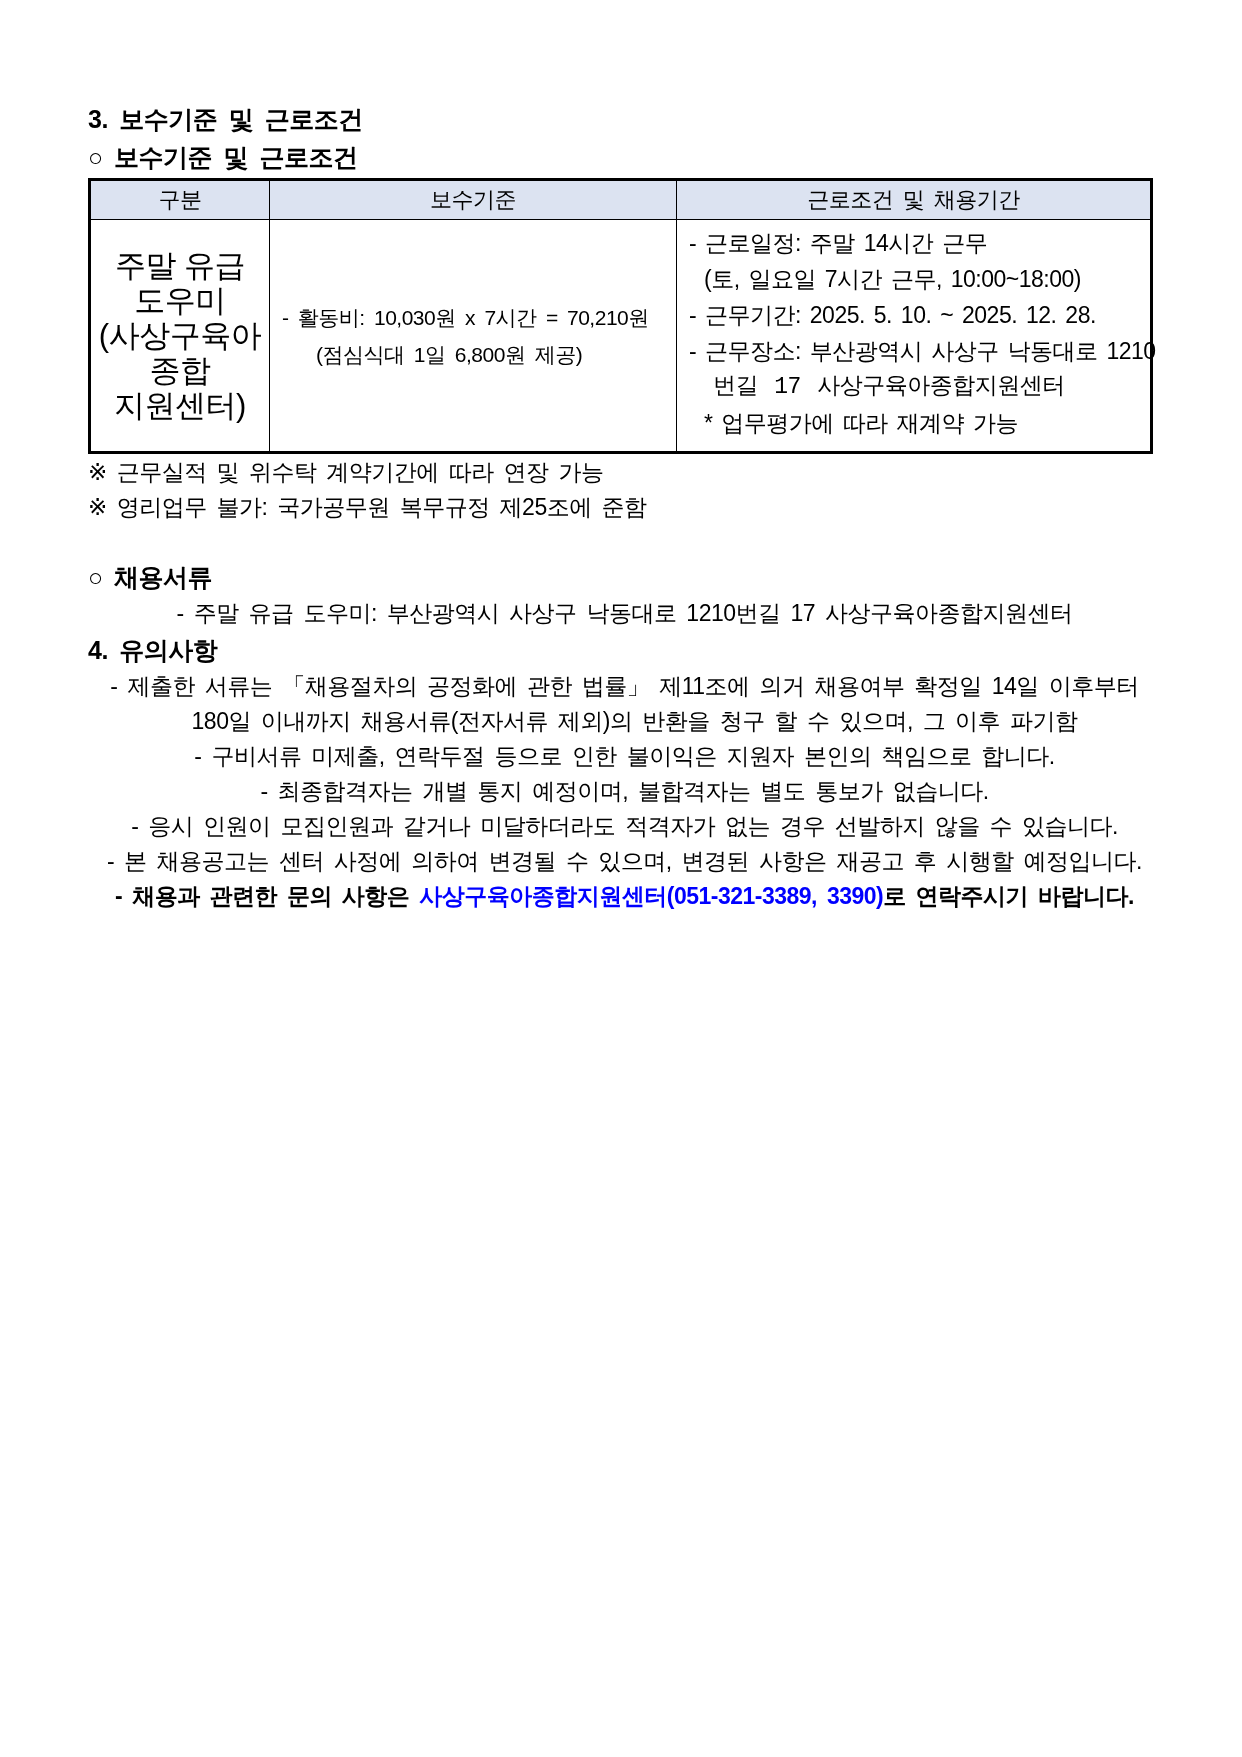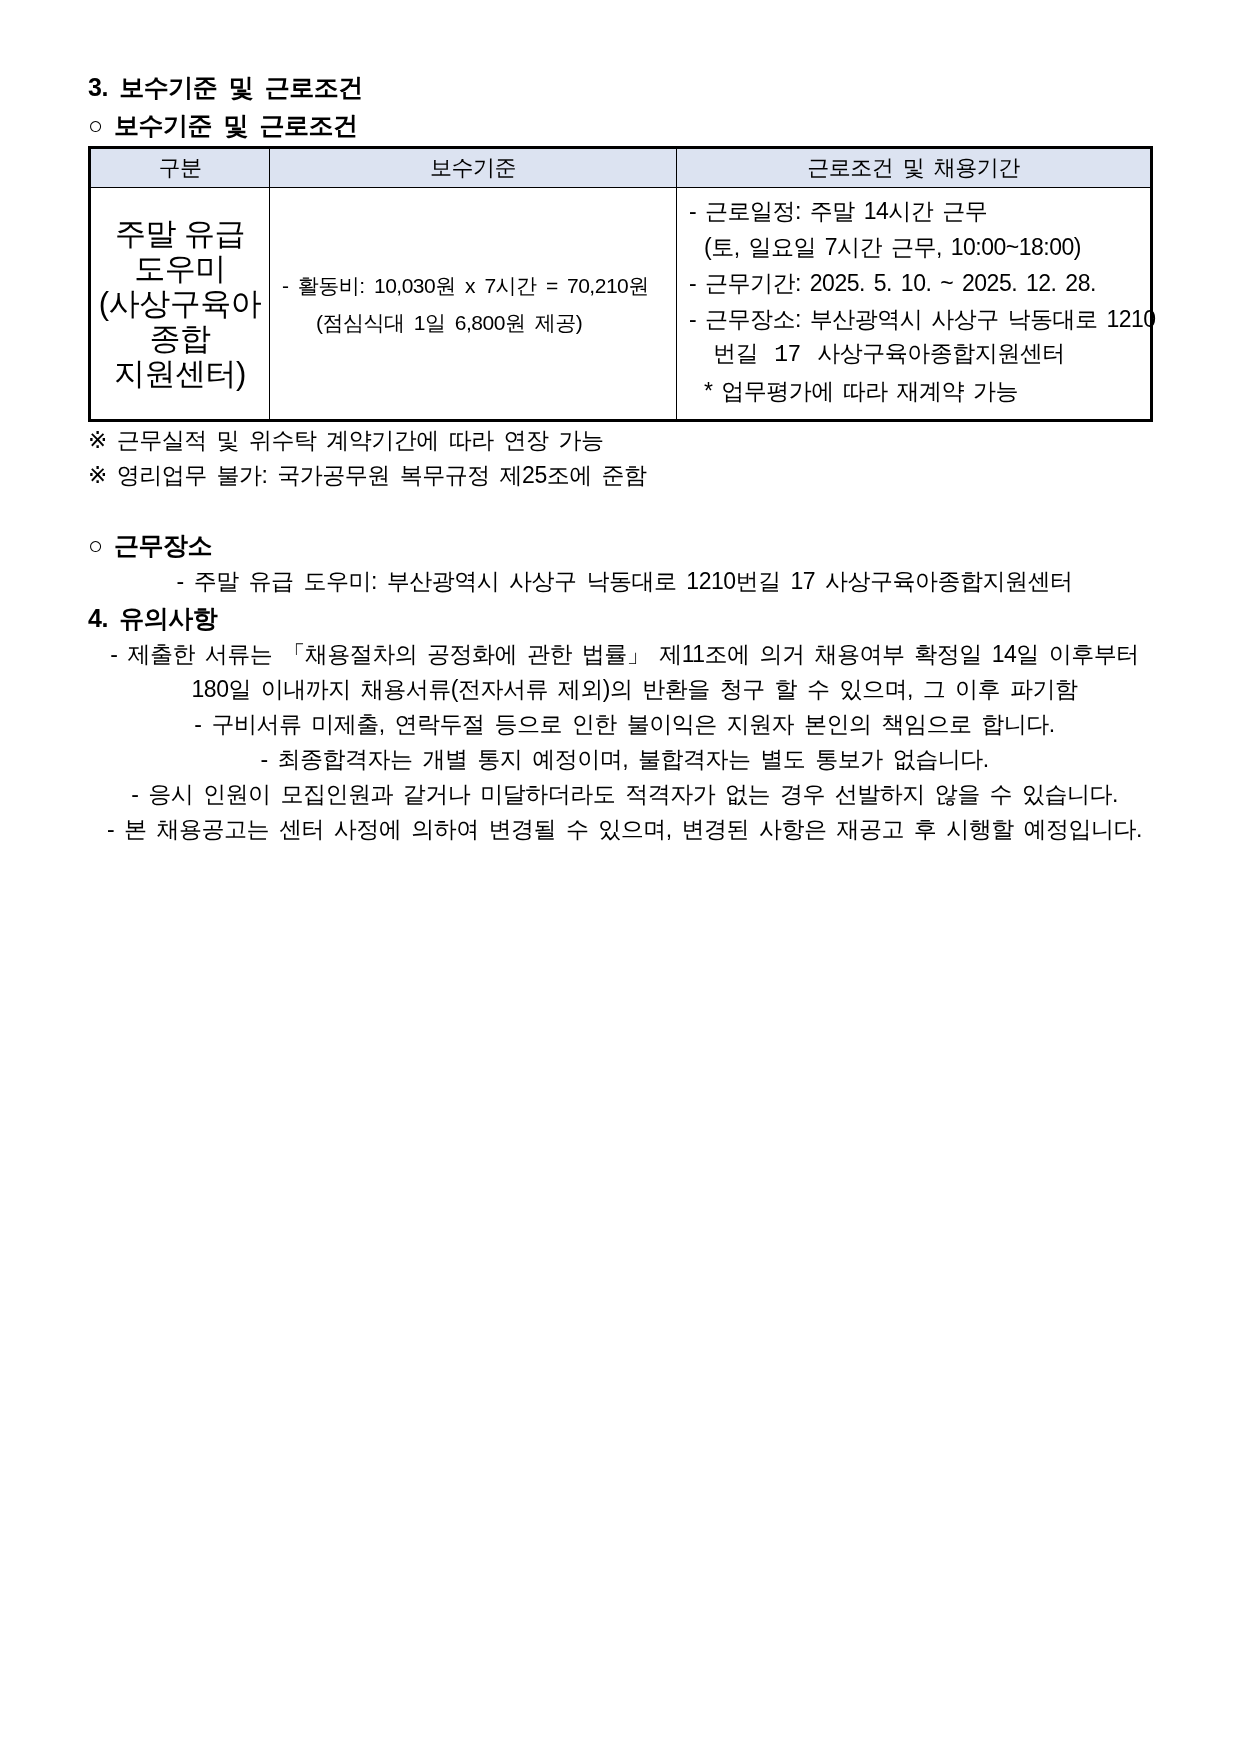--- a/index.html
+++ b/index.html
@@ -1,21 +1,21 @@
 <!DOCTYPE html>
 <html style="--header-bg: #dce3f1; --link-blue: #0000ff;"><head>
 <meta charset="utf-8">
 <style>
   html,body{margin:0;padding:0;background:#ffffff;}
   .page{
     position:relative;
     width:1242px;height:1757px;
     background:#ffffff;
     box-sizing:border-box;
-    padding:68px 90px 0 88px;
+    padding:100px 90px 0 88px;
     color:#000;
     font-family:"Liberation Sans","DejaVu Sans",sans-serif;
     overflow:hidden;
   }
   .h{
     font-weight:700;
     font-size:25px;
     line-height:38px;
     letter-spacing:-0.5px;
     word-spacing:5px;
@@ -136,26 +136,29 @@
         </td>
       </tr>
     </tbody>
   </table>
 
   <div class="notes-block">
     <div class="note">※ 근무실적 및 위수탁 계약기간에 따라 연장 가능</div>
     <div class="note">※ 영리업무 불가: 국가공무원 복무규정 제25조에 준함</div>
   </div>
 
-  <div class="h workplace-title">○ 근무장소</div>
+  <div class="h workplace-title">○ 채용서류</div>
   <div class="body-line indent-sm">- 주말 유급 도우미: 부산광역시 사상구 낙동대로 1210번길 17 사상구육아종합지원센터</div>
 
   <div class="h">4. 유의사항</div>
 
   <div class="body-line indent-sm">- 제출한 서류는 「채용절차의 공정화에 관한 법률」 제11조에 의거 채용여부 확정일 14일 이후부터</div>
   <div class="body-line indent-wrap">180일 이내까지 채용서류(전자서류 제외)의 반환을 청구 할 수 있으며, 그 이후 파기함</div>
   <div class="body-line indent-sm">- 구비서류 미제출, 연락두절 등으로 인한 불이익은 지원자 본인의 책임으로 합니다.</div>
   <div class="body-line indent-sm">- 최종합격자는 개별 통지 예정이며, 불합격자는 별도 통보가 없습니다.</div>
   <div class="body-line indent-sm">- 응시 인원이 모집인원과 같거나 미달하더라도 적격자가 없는 경우 선발하지 않을 수 있습니다.</div>
   <div class="body-line indent-sm">- 본 채용공고는 센터 사정에 의하여 변경될 수 있으며, 변경된 사항은 재공고 후 시행할 예정입니다.</div>
 
+  <div class="body-line indent-sm bold">
+    <span>- 채용과 관련한 문의 사항은 </span><span class="blue">사상구육아종합지원센터(051-321-3389, 3390)</span><span>로 연락주시기 바랍니다.</span>
+  </div>
 
 </div>
 
 </body></html>

